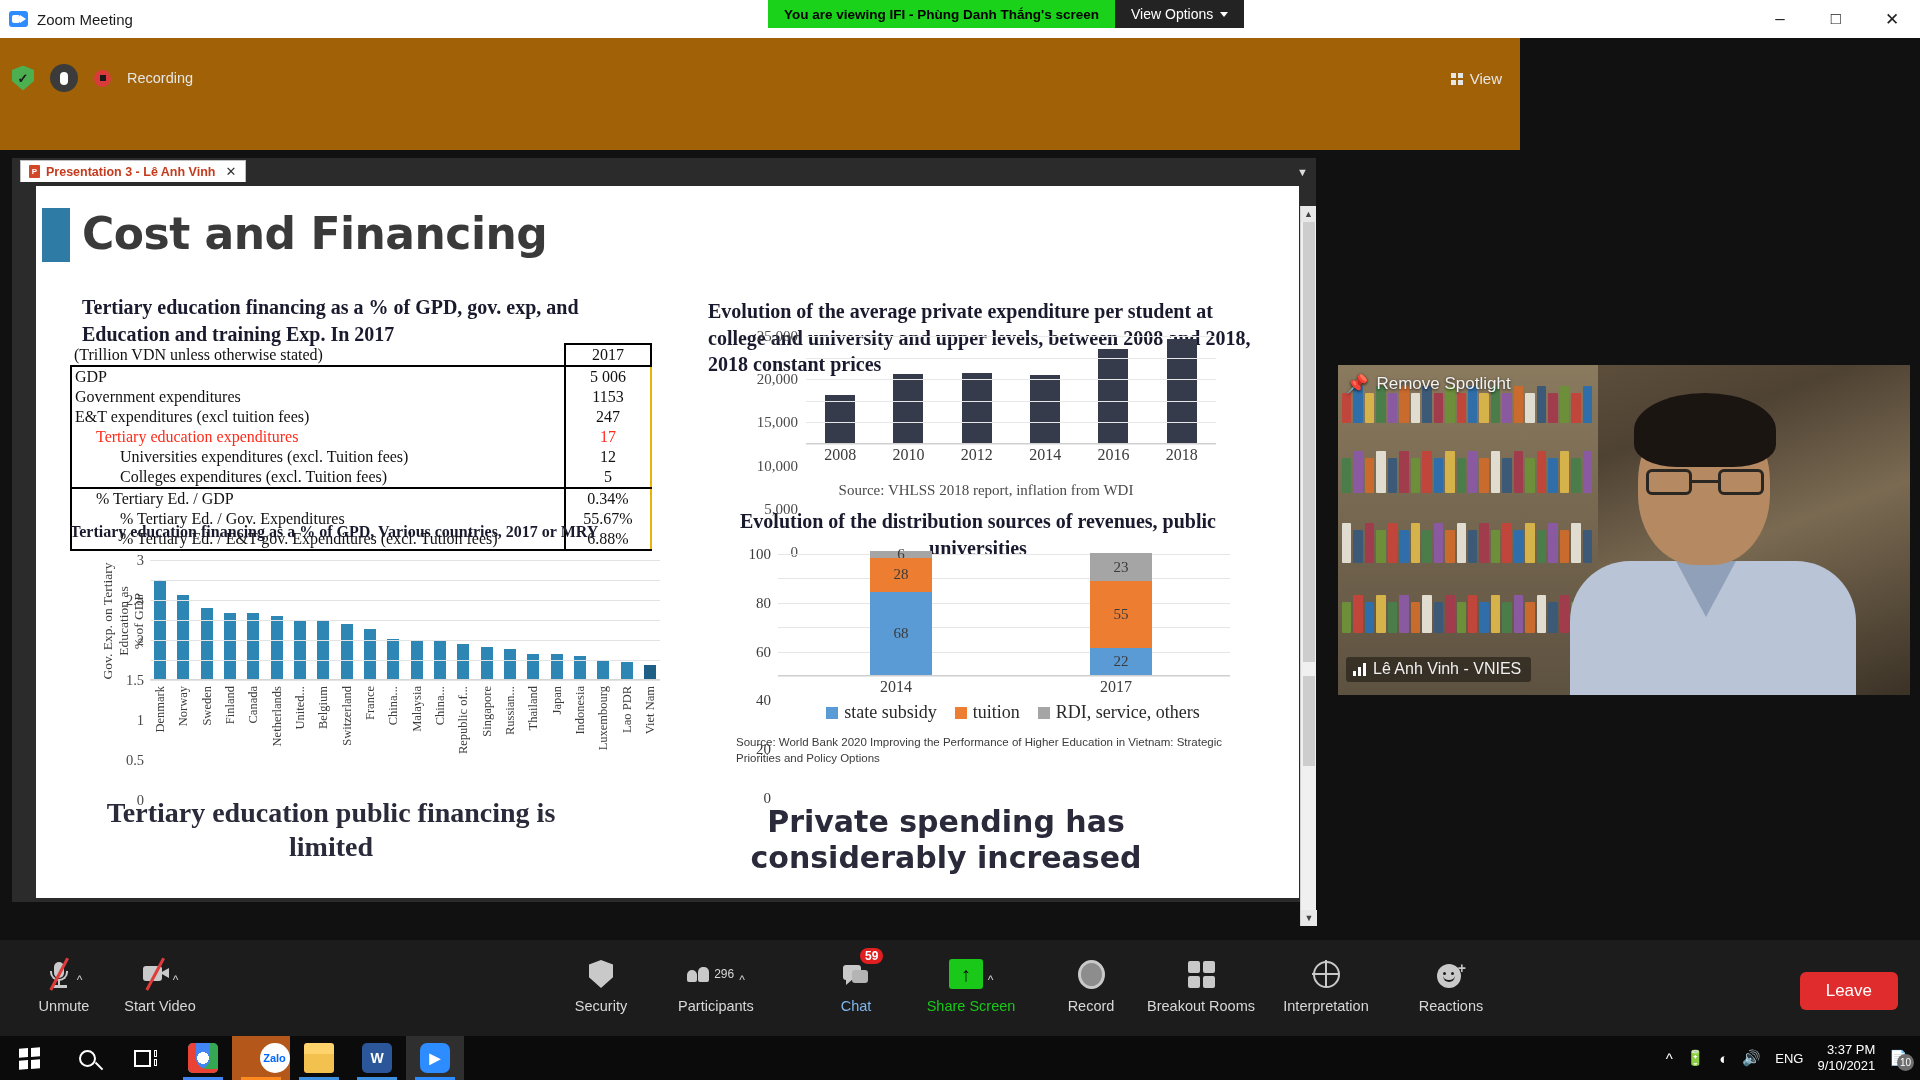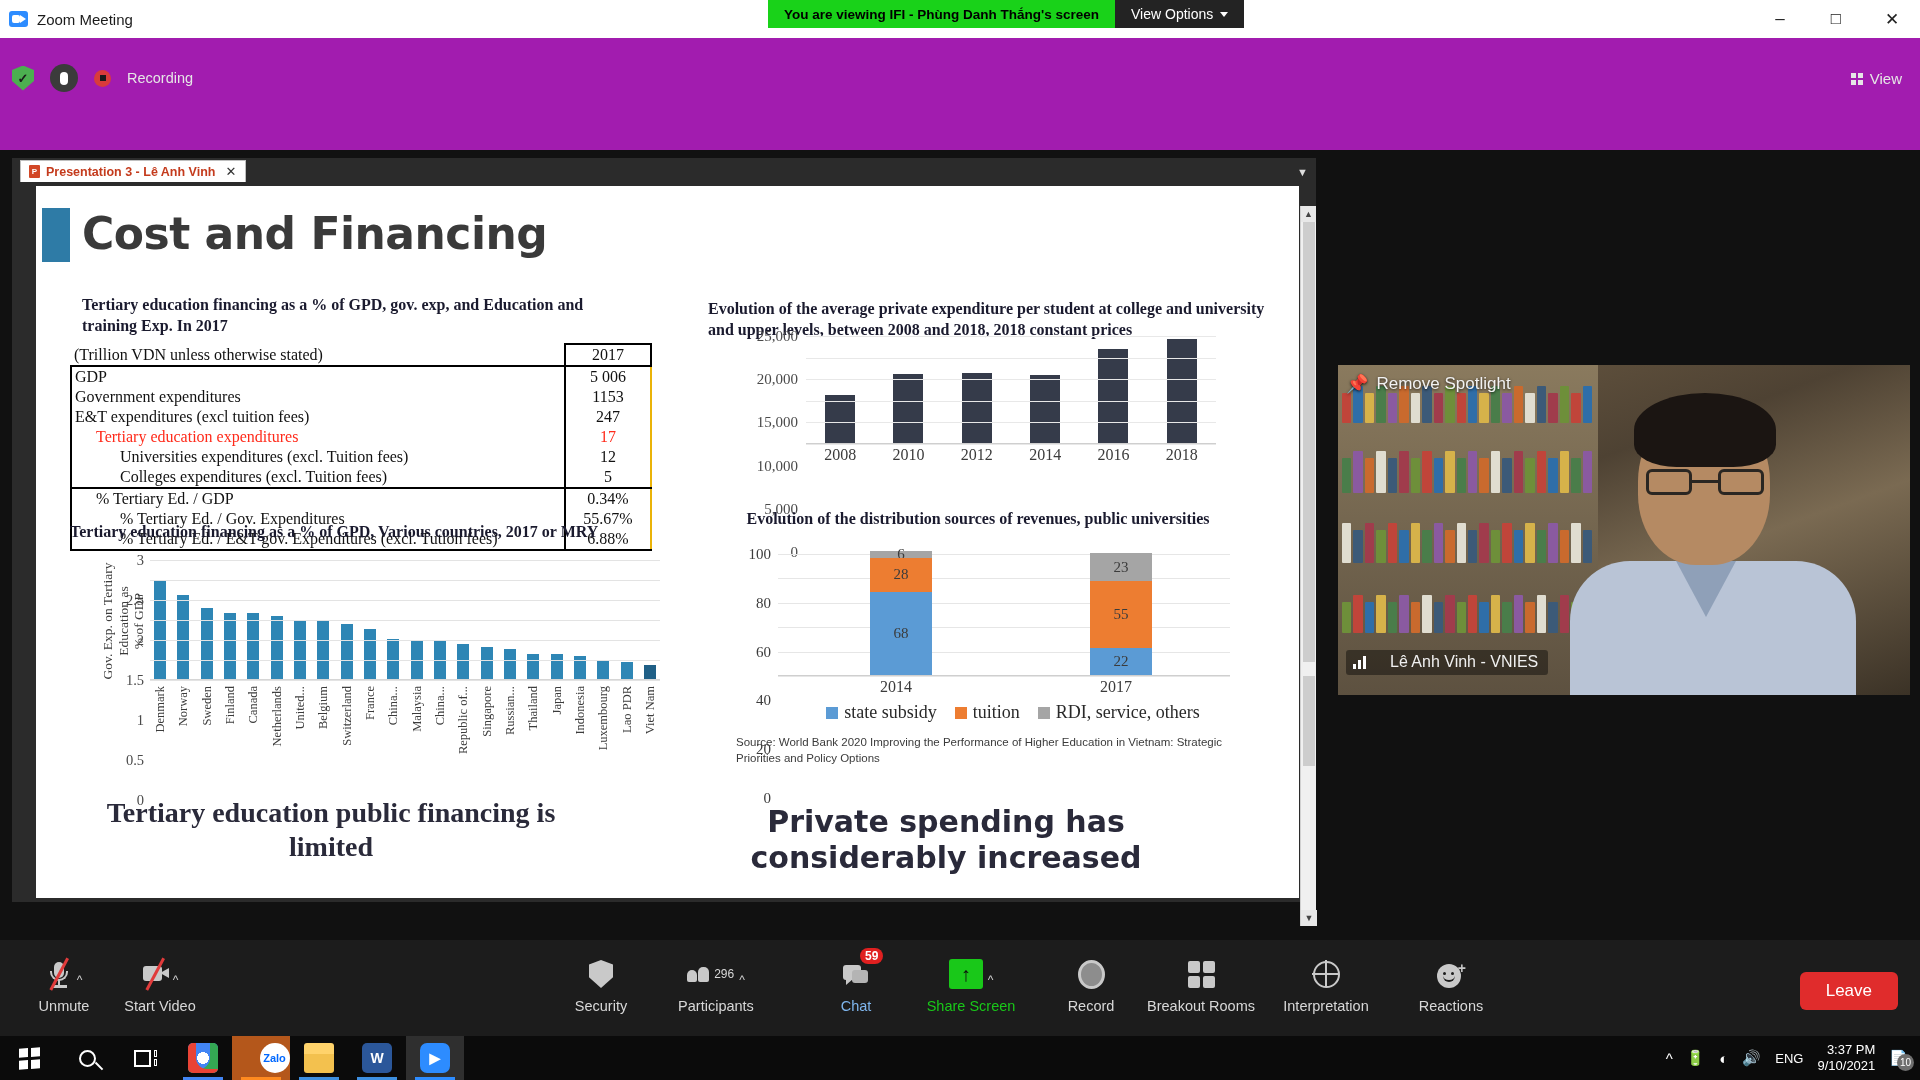--- a/index.html
+++ b/index.html
@@ -45,22 +45,22 @@
   }
   .caret-dn { width: 0; height: 0; border-left: 4px solid transparent;
               border-right: 4px solid transparent; border-top: 5px solid currentColor; }
   .tb-winbtns { position: absolute; right: 0; top: 0; display: flex; height: 38px; }
   .winbtn { width: 56px; display: flex; align-items: center; justify-content: center;
             font-size: 17px; color: #222; }
   .winbtn.close { color: #222; }
 
   
   .topstrip {
-    position: absolute; top: 38px; left: 0; width: 1920px; height: 112px;
-    background: #a21caf;
+    position: absolute; top: 38px; left: 0; width: 1520px; height: 112px;
+    background: #a16207;
   }
   .rec-area { position: absolute; left: 12px; top: 26px; display: flex; align-items: center; gap: 16px; }
   .shield-ic {
     width: 22px; height: 25px; background: #4caf50;
     clip-path: polygon(50% 0%, 100% 18%, 100% 62%, 50% 100%, 0% 62%, 0% 18%);
     display:flex; align-items:center; justify-content:center;
   }
   .shield-ic:after { content:"✓"; color:#1a1a1a; font-size: 13px; font-weight: bold; }
   .mic-ic { width: 28px; height: 28px; background: #3b3b3b; border-radius: 50%;
             display:flex; align-items:center; justify-content:center; }
@@ -114,21 +114,21 @@
               background: #cdcdcd; }
 
   
   .slide-accent { position: absolute; left: 6px; top: 22px; width: 28px; height: 54px;
                   background: #2e7ba6; }
   .slide-title { position: absolute; left: 46px; top: 22px; font-size: 44px;
                  font-weight: bold; color: #3a3a3a; font-family: "DejaVu Sans", sans-serif;
                  letter-spacing: -0.5px; }
 
   .blk-heading {
-    font-family: "Liberation Serif", serif; font-weight: bold; font-size: 16px;
+    font-family: "Liberation Serif", serif; font-weight: bold; font-size: 20px;
     color: #1a1a2e; line-height: 1.33;
   }
   .sect-left-head { position: absolute; left: 46px; top: 108px; width: 560px; }
 
   table.fin { position: absolute; left: 34px; top: 157px; width: 582px;
               border-collapse: collapse; font-family: "Liberation Serif", serif;
               font-size: 16px; color: #111; }
   table.fin td { padding: 1px 3px; }
   table.fin td.val { width: 86px; text-align: center; }
   .tr-hdr td { border-bottom: 2px solid #000; }
@@ -244,21 +244,21 @@
   .person-collar {
     position: absolute; left: 338px; top: 196px; width: 60px; height: 56px;
     background: #8fa0b8; clip-path: polygon(0 0, 100% 0, 50% 100%);
   }
   .spot-chip {
     position: absolute; left: 8px; top: 8px; display: flex; align-items: center; gap: 8px;
     color: #f2f2f2; font-size: 17px; text-shadow: 0 1px 3px rgba(0,0,0,.8);
   }
   .pin-ic { font-size: 18px; }
   .name-chip {
-    position: absolute; left: 8px; bottom: 20px; display: flex; align-items: center; gap: 24px;
+    position: absolute; left: 8px; bottom: 13px; display: flex; align-items: center; gap: 7px;
     background: rgba(0,0,0,.42); padding: 3px 10px 4px 7px; border-radius: 3px;
     color: #f0f0f0; font-size: 16px;
   }
   .sig-bars { display: flex; align-items: flex-end; gap: 2px; height: 13px; }
   .sig-bars i { width: 3px; background: #fff; display: block; }
 
   
   .zoombar { position: absolute; left: 0; top: 940px; width: 1920px; height: 106px;
              background: #1c1c1c; }
   .zb-items { position: absolute; left: 0; top: 0; width: 1920px; height: 106px; }
@@ -614,20 +614,21 @@
         <div class="cp-xlabels" id="cp-xlabels">
             <span>2008</span>
             <span>2010</span>
             <span>2012</span>
             <span>2014</span>
             <span>2016</span>
             <span>2018</span>
           </div>
       </div>
 
+      <div class="src-line" style="left:700px; top:296px; width:500px;">Source: VHLSS 2018 report, inflation from WDI</div>
 
       <div class="blk-heading" style="position:absolute;left:672px;top:322px;width:540px;text-align:center;">Evolution of the distribution sources of revenues, public universities</div>
 
       <div class="chart-stack">
         <div class="cs-plot" id="cs-plot">
             <div class="cs-grid" style="top: 122px;">
               <div class="cs-ytick" style="top: 122px;">0</div>
             </div>
             <div class="cs-grid" style="top: 97.6px;">
               <div class="cs-ytick" style="top: 97.6px;">20</div>

